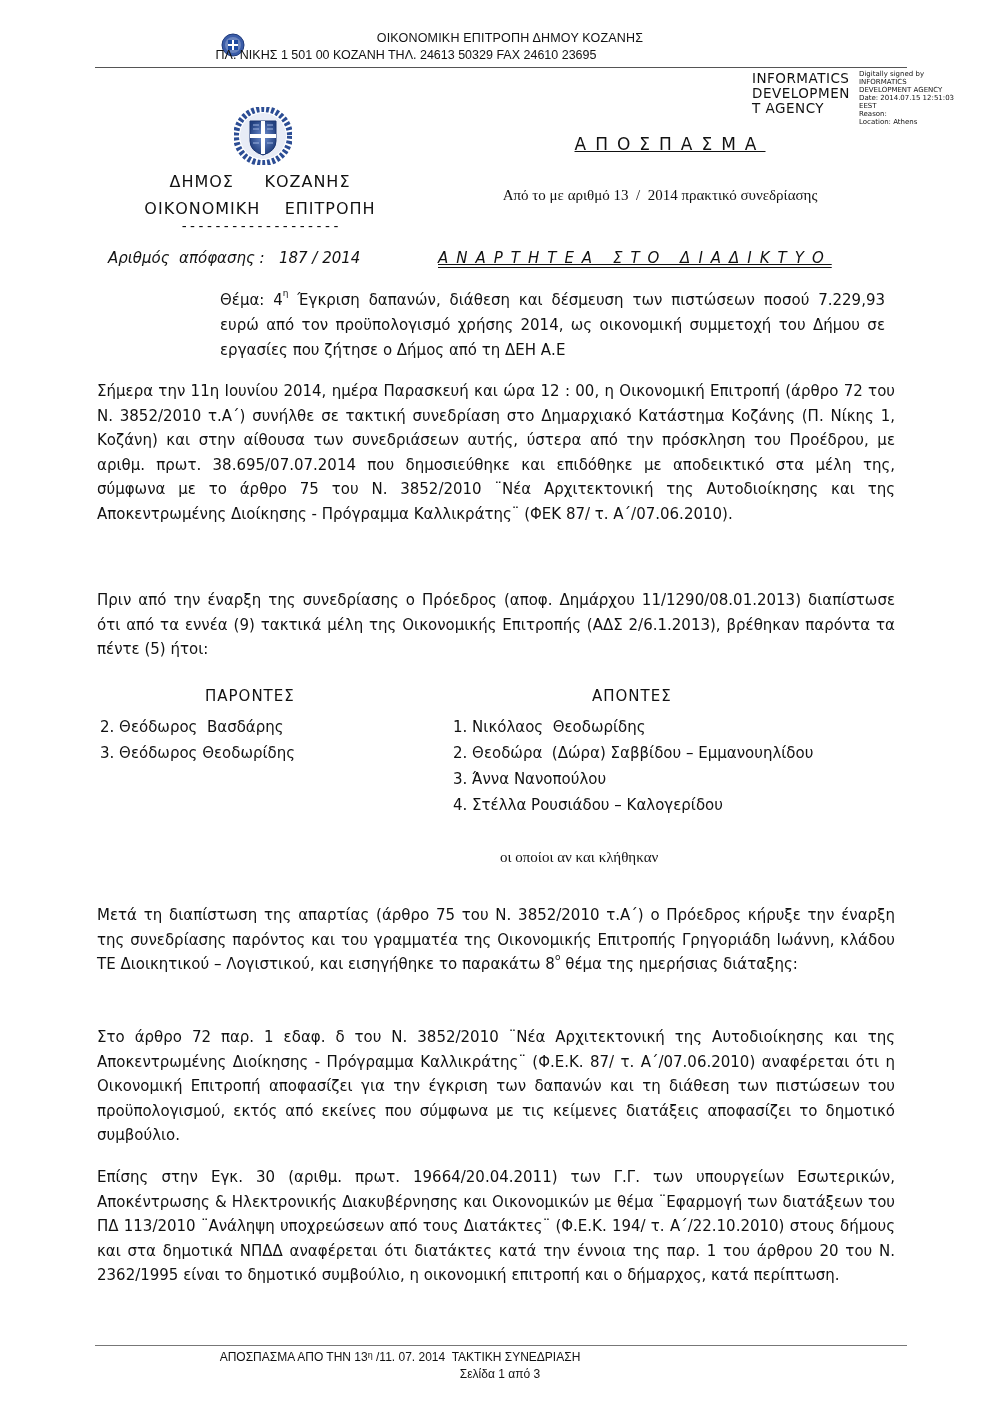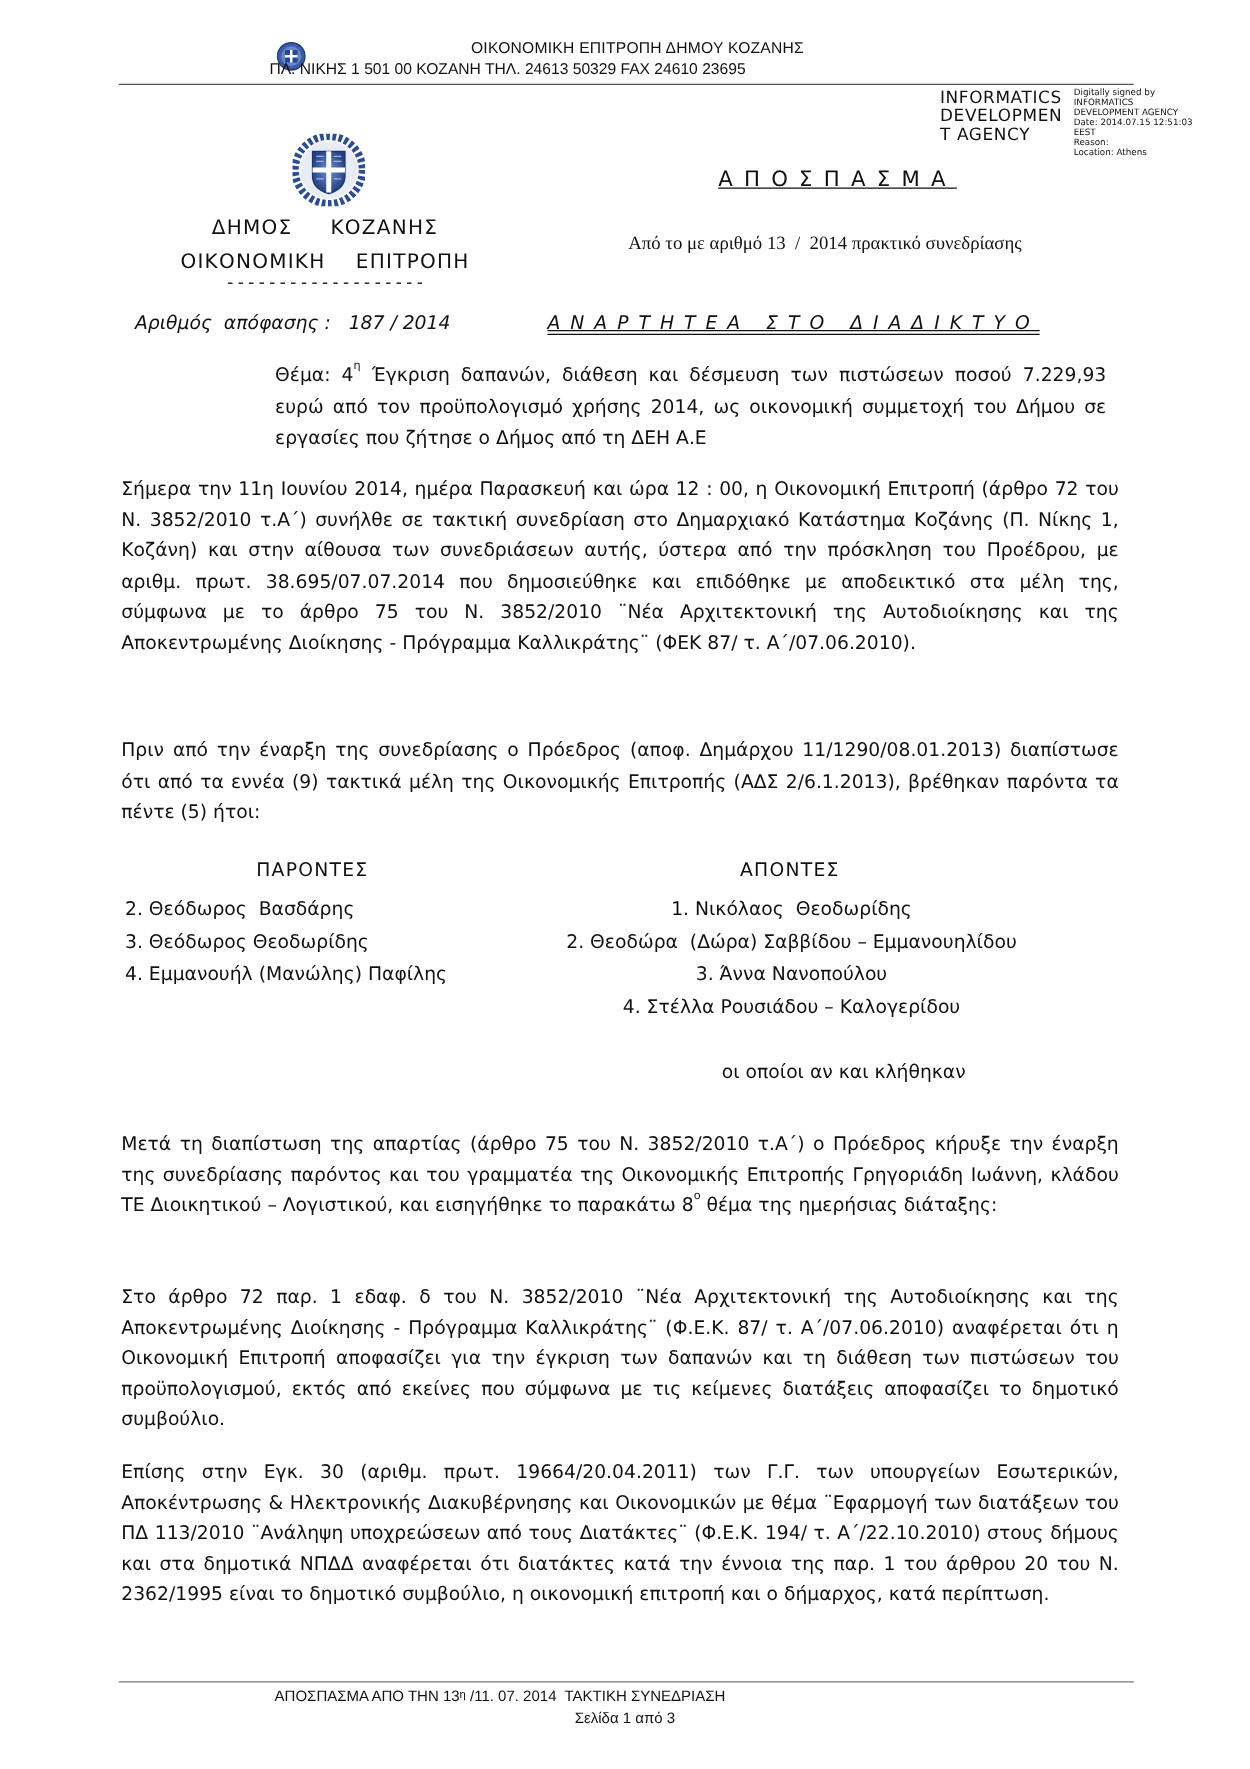--- a/index.html
+++ b/index.html
@@ -46,22 +46,22 @@
   .p2 { top: 588px; }
   .p3 { top: 903px; }
   .p4 { top: 1025px; }
   .p5 { top: 1165px; }
 
   .col-head { font-size: 15px; letter-spacing: 1px; }
   .present-head { left: 205px; top: 687px; }
   .absent-head { left: 592px; top: 687px; }
   .list { font-size: 15px; line-height: 26px; }
   .present-list { left: 100px; top: 714px; }
-  .absent-list { left: 453px; top: 714px; text-align: center; }
-  .absent-note { left: 500px; top: 845px; width: 350px; text-align: center; font-size: 15px; line-height: 24px; }
+  .absent-list { left: 453px; top: 714px; }
+  .absent-note { left: 500px; top: 845px; width: 350px; text-align: left; font-size: 15px; line-height: 24px; font-family: Liberation Serif, serif; }
 
   sup { font-size: 9px; vertical-align: top; line-height: 10px; }
 
   .foot-rule { left: 95px; top: 1345px; width: 812px; height: 0; border-top: 1.5px solid #777; }
   .foot1 { left: 0; width: 800px; top: 1350px; text-align: center; font-size: 12px;
            font-family: "Liberation Sans", sans-serif; }
   .foot2 { left: 0; width: 1000px; top: 1367px; text-align: center; font-size: 12px;
            font-family: "Liberation Sans", sans-serif; }
 </style>
 </head>
@@ -132,21 +132,20 @@
 <div class="abs thema"><span>Θέμα:  4</span><sup>η</sup><span> Έγκριση δαπανών, διάθεση και δέσμευση των πιστώσεων ποσού 7.229,93 ευρώ από τον προϋπολογισμό χρήσης 2014, ως οικονομική συμμετοχή του Δήμου σε εργασίες που ζήτησε ο Δήμος από τη ΔΕΗ Α.Ε</span></div>
 
 <div class="abs para p1">Σήμερα την 11η Ιουνίου 2014, ημέρα Παρασκευή και ώρα 12 : 00, η Οικονομική Επιτροπή (άρθρο 72 του Ν. 3852/2010 τ.Α΄) συνήλθε σε τακτική συνεδρίαση στο Δημαρχιακό Κατάστημα Κοζάνης (Π. Νίκης 1, Κοζάνη) και στην αίθουσα των συνεδριάσεων αυτής, ύστερα από την πρόσκληση του Προέδρου, με αριθμ. πρωτ. 38.695/07.07.2014 που δημοσιεύθηκε και επιδόθηκε με αποδεικτικό στα μέλη της, σύμφωνα με το άρθρο 75 του Ν. 3852/2010 ¨Νέα Αρχιτεκτονική της Αυτοδιοίκησης και της Αποκεντρωμένης Διοίκησης - Πρόγραμμα Καλλικράτης¨ (ΦΕΚ 87/ τ. Α΄/07.06.2010).</div>
 <div class="abs para p2"> Πριν από την έναρξη της συνεδρίασης ο Πρόεδρος (αποφ. Δημάρχου 11/1290/08.01.2013) διαπίστωσε ότι από τα εννέα (9) τακτικά μέλη της Οικονομικής Επιτροπής (ΑΔΣ 2/6.1.2013), βρέθηκαν παρόντα τα πέντε (5) ήτοι:</div>
 
 <div class="abs col-head present-head">ΠΑΡΟΝΤΕΣ</div>
 <div class="abs col-head absent-head">ΑΠΟΝΤΕΣ</div>
 <div class="abs list present-list">
   <div style="white-space:pre;">2. Θεόδωρος  Βασδάρης</div>
   <div style="white-space:pre;">3. Θεόδωρος Θεοδωρίδης</div>
-  <div style="white-space:pre;">4. Εμμανουήλ (Μανώλης) Παφίλης</div>
 </div>
 <div class="abs list absent-list">
   <div style="white-space:pre;">1. Νικόλαος  Θεοδωρίδης</div>
   <div style="white-space:pre;">2. Θεοδώρα  (Δώρα) Σαββίδου – Εμμανουηλίδου</div>
   <div style="white-space:pre;">3. Άννα Νανοπούλου</div>
   <div style="white-space:pre;">4. Στέλλα Ρουσιάδου – Καλογερίδου</div>
 </div>
 <div class="abs absent-note">
   <div>οι οποίοι αν και κλήθηκαν</div>
 </div>

